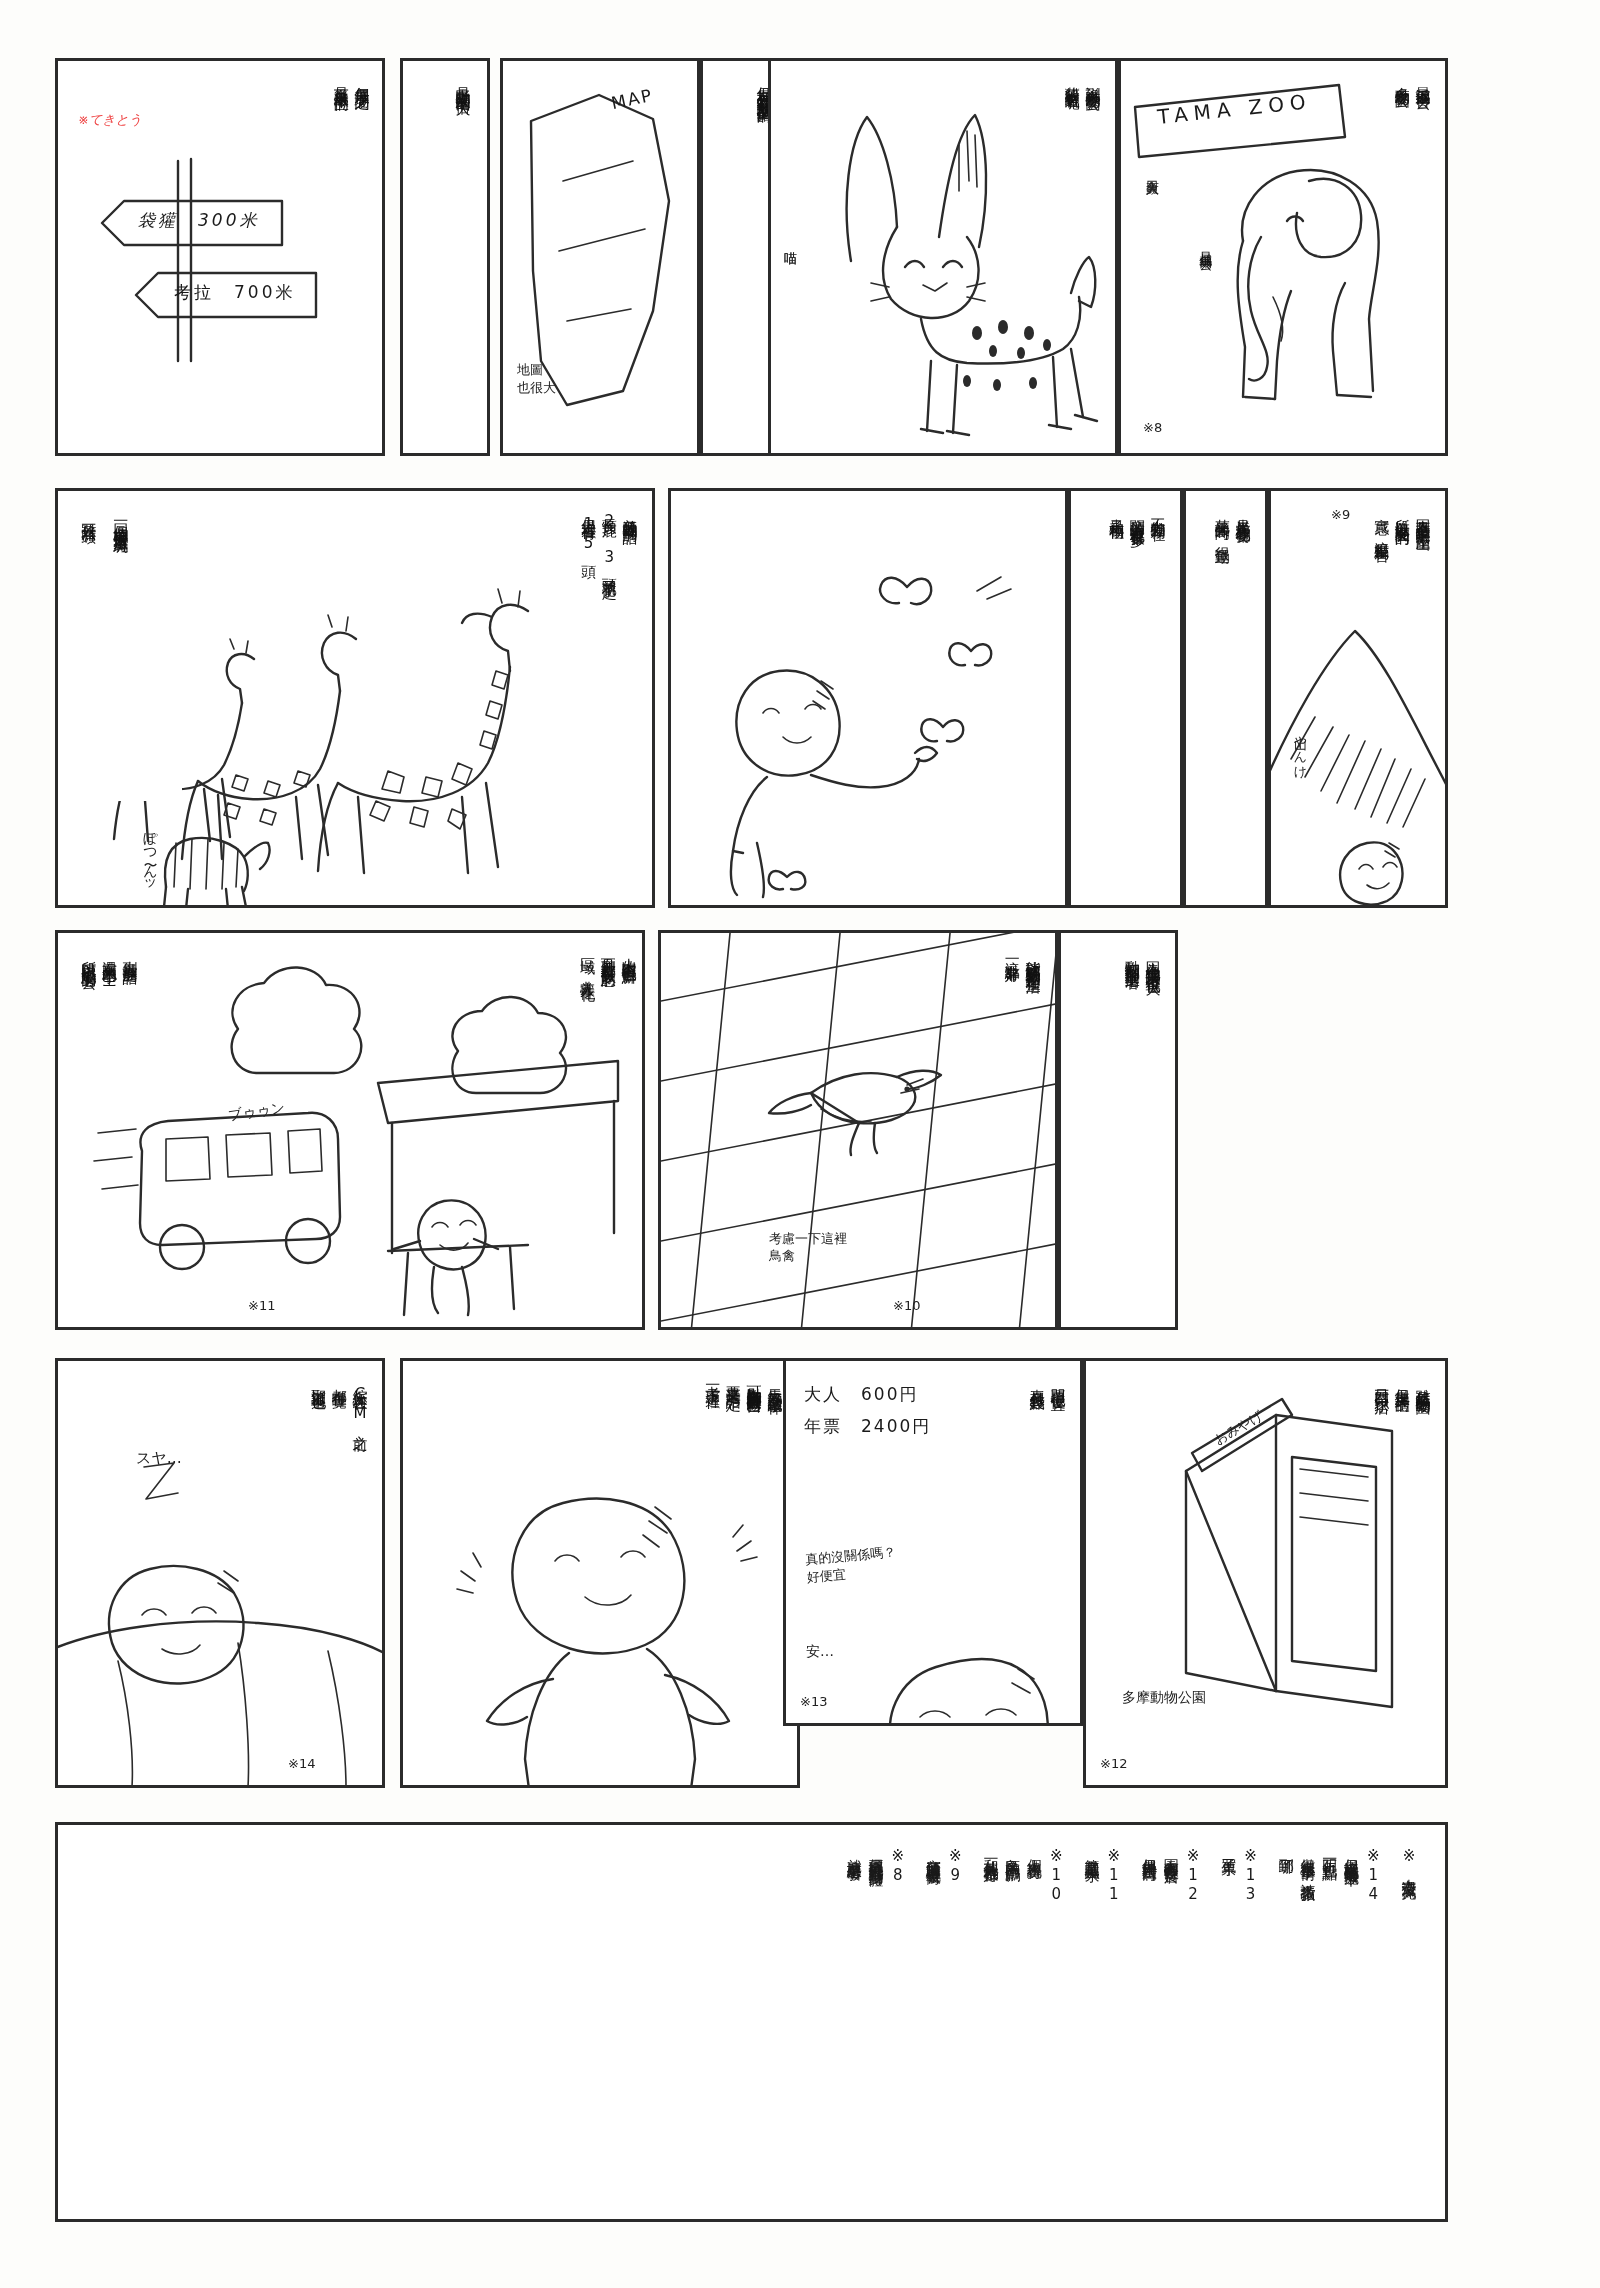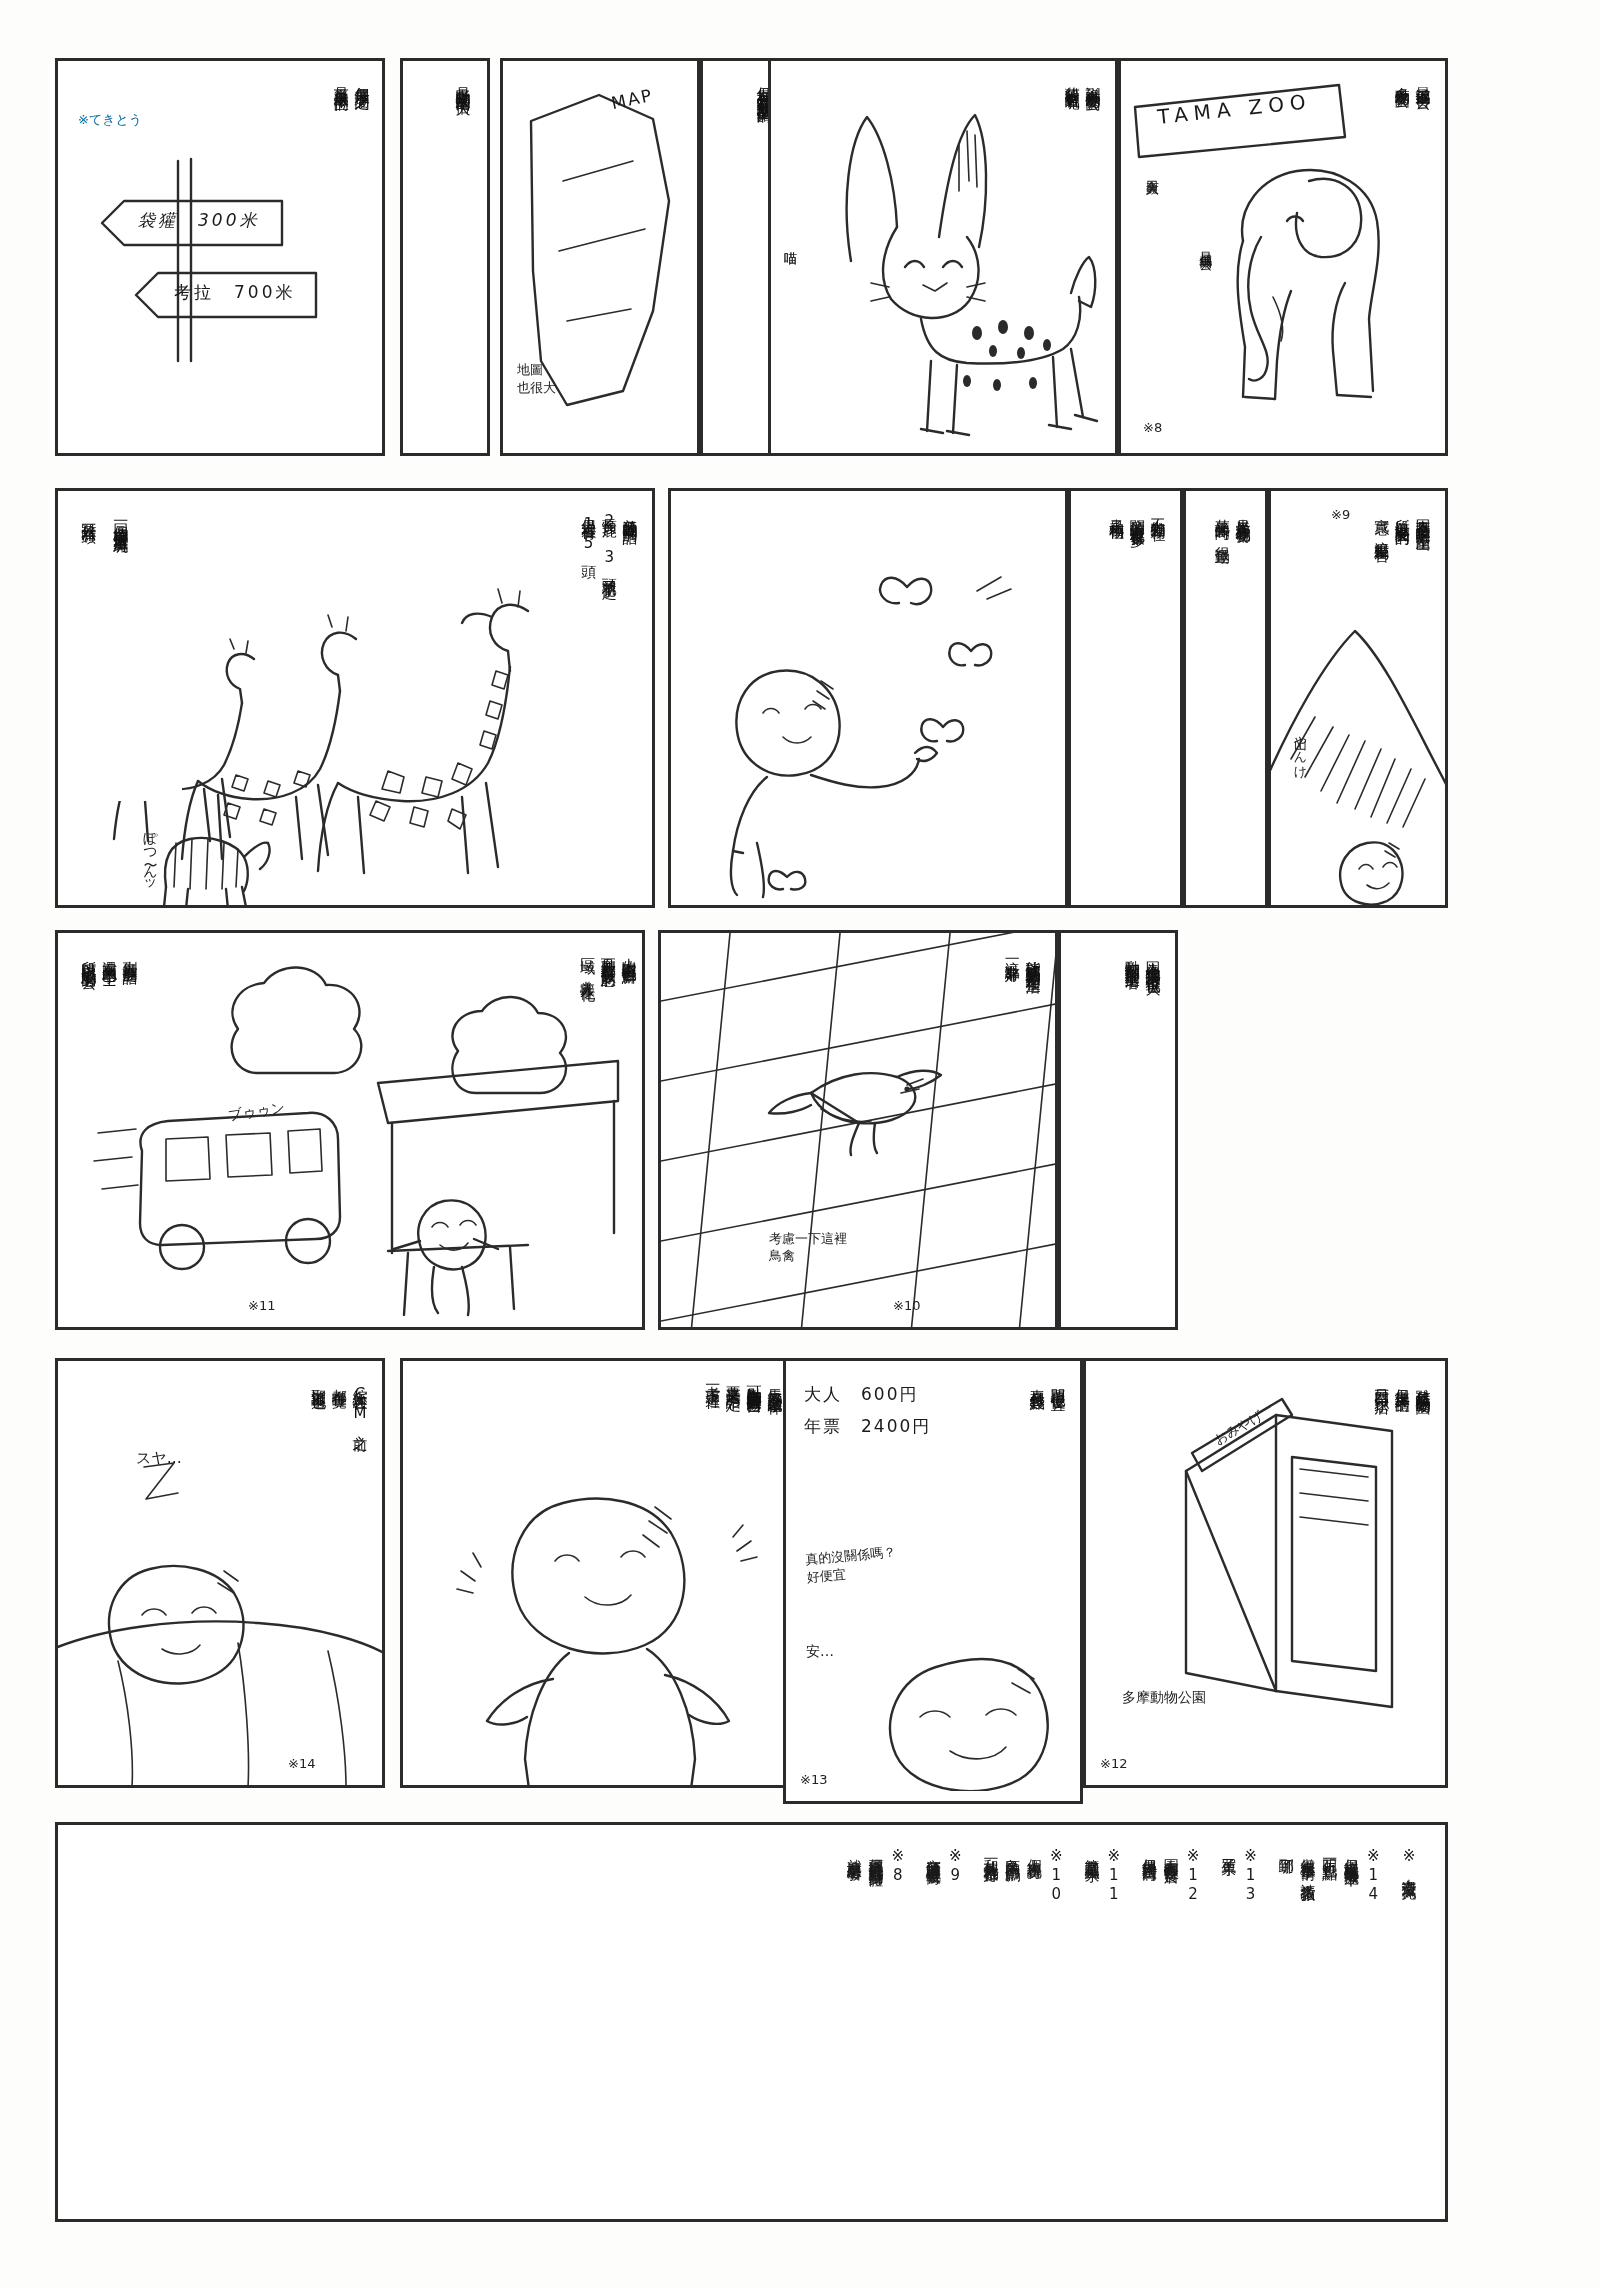--- a/index.html
+++ b/index.html
@@ -23,21 +23,21 @@
   }
   .vtext.sm{font-size:13px;line-height:1.32;}
   .bubble{
     position:absolute;background:#fff;border:2.5px solid #2b2b2b;
     box-sizing:border-box;
   }
 
   .note{position:absolute;font-size:13px;color:#222;font-family:"DejaVu Sans",sans-serif;}
   .note.v{writing-mode:vertical-rl;text-orientation:upright;}
 
-  .handnote{position:absolute;font-size:14px;color:#0369a1;}
+  .handnote{position:absolute;font-size:14px;color:#ef4444;font-style:italic;}
 
   
   .footbox{position:absolute;border:3px solid #2b2b2b;background:#fff;box-sizing:border-box;}
   .footcols{position:absolute;right:26px;top:22px;height:250px;display:flex;flex-direction:row;gap:0px;}
   .footcol{writing-mode:vertical-rl;text-orientation:upright;font-size:15px;line-height:1.45;letter-spacing:1.2px;margin-left:14px;white-space:pre-wrap;max-height:245px;}
 
   svg{display:block;}
   .ink{fill:none;stroke:#2b2b2b;stroke-width:2.4;stroke-linecap:round;stroke-linejoin:round;}
   .ink-thin{fill:none;stroke:#2b2b2b;stroke-width:1.6;stroke-linecap:round;stroke-linejoin:round;}
   .ink-fill{fill:#2b2b2b;stroke:none;}
@@ -336,21 +336,21 @@
     <div class="vtext" style="right:12px;top:16px;height:340px;">天氣好的話就最棒了！
 動物園真好啊！</div>
   </div>
 
   <div class="panel" style="left:630px;top:1358px;width:140px;height:430px;border:none;background:transparent;">
     <div class="vtext" style="right:6px;top:16px;height:330px;">可以在森林裡放鬆自己
 要去遠足的話一定
 考慮一下這裡</div>
   </div>
 
-  <div class="panel" style="left:783px;top:1358px;width:300px;height:446px;">
+  <div class="panel" style="left:783px;top:1358px;width:300px;height:368px;">
     <svg width="300" height="430" viewBox="0 0 300 430" style="position:absolute;left:0;top:0;">
 
       <path class="ink" d="M150 306 C112 318 94 358 110 394 C128 432 196 440 234 418 C268 398 270 344 244 316 C220 292 182 296 150 306 Z"></path>
       <path class="ink-thin" d="M134 356 C142 348 156 348 164 356"></path>
       <path class="ink-thin" d="M200 354 C208 346 222 346 230 354"></path>
       <path class="ink-thin" d="M164 390 C182 402 208 400 220 386"></path>
       <path class="ink-thin" d="M232 308 L248 318 M226 322 L244 332"></path>
     </svg>
     <div style="position:absolute;left:18px;top:22px;font-size:17px;letter-spacing:2px;">大人　600円</div>
     <div style="position:absolute;left:18px;top:54px;font-size:17px;letter-spacing:2px;">年票　2400円</div>

